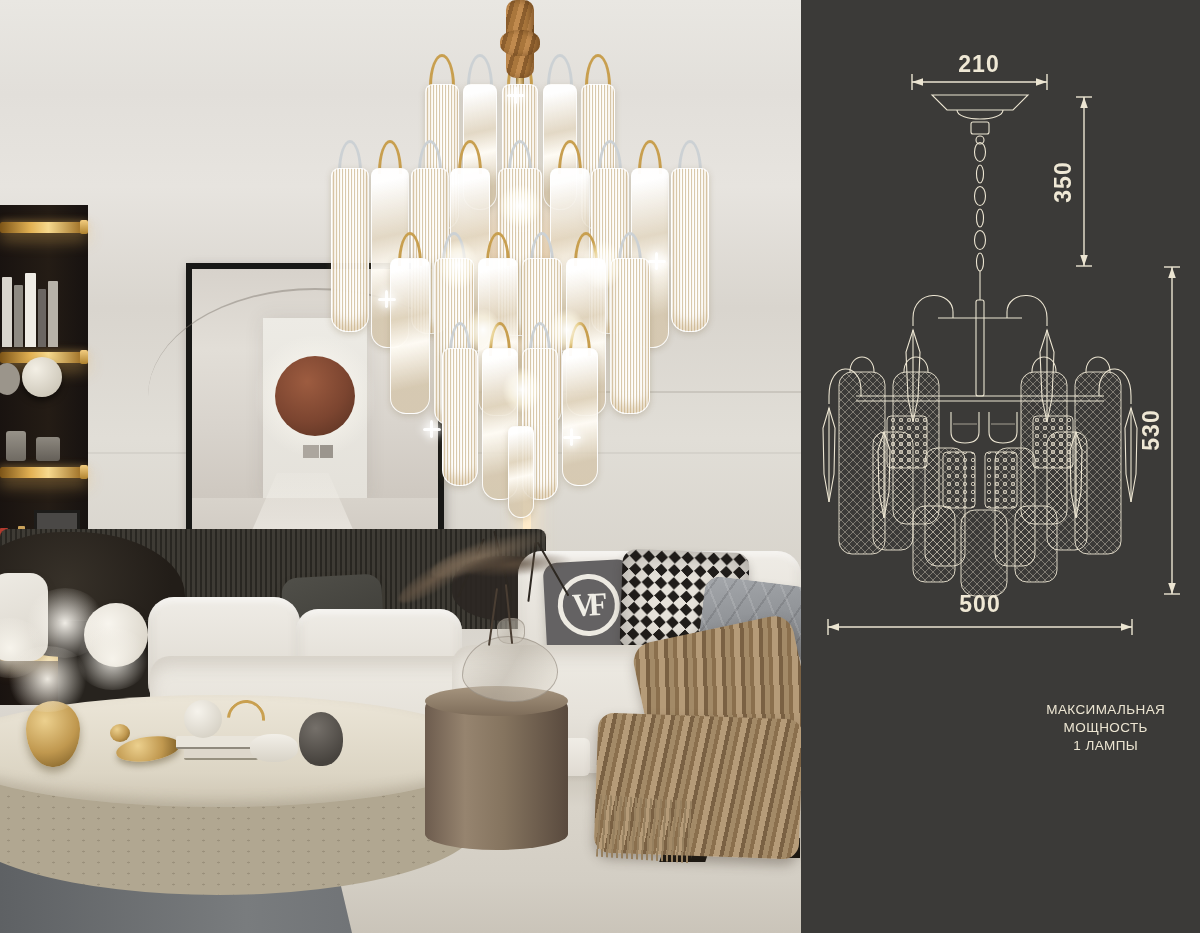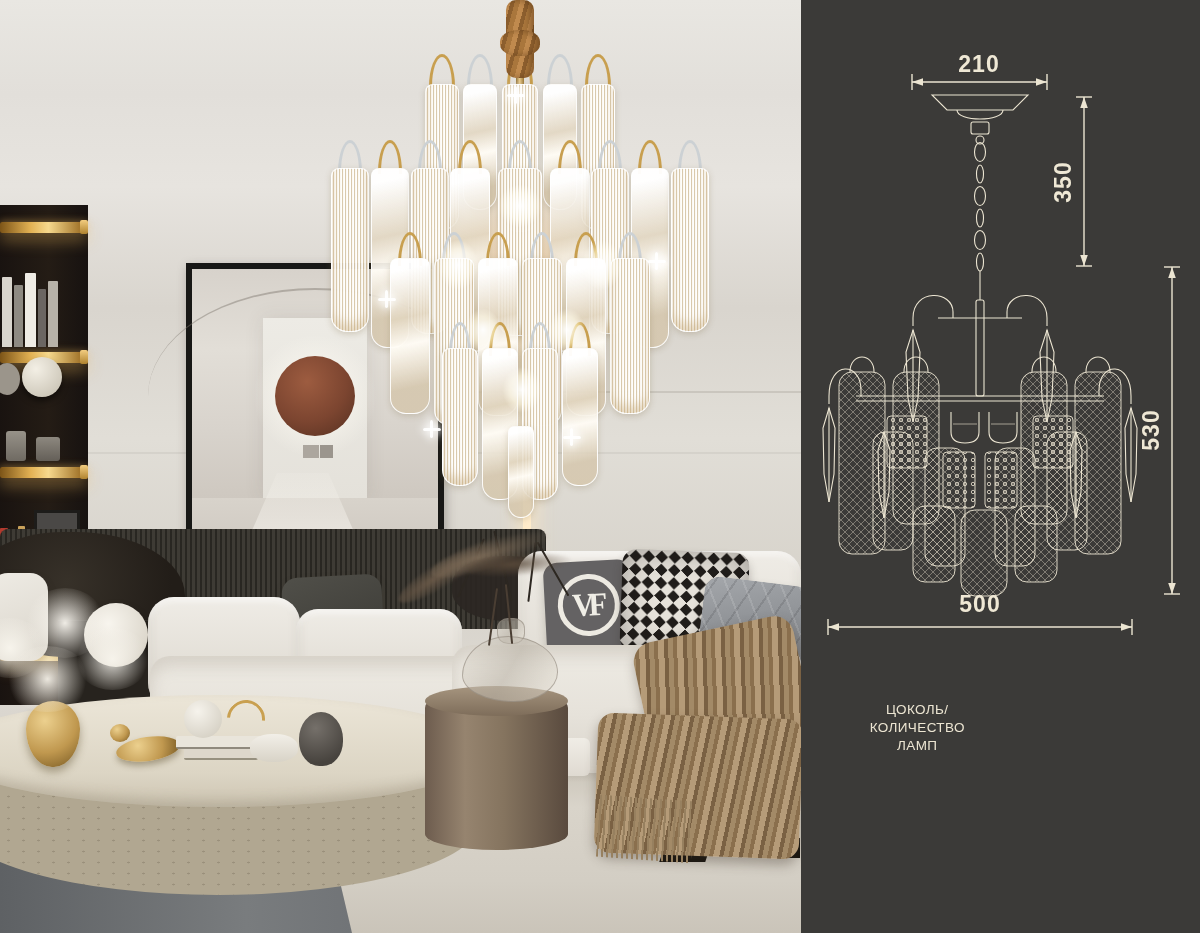--- a/index.html
+++ b/index.html
@@ -440,23 +440,23 @@
       <g fill="#efe8d5" font-family="Liberation Sans, sans-serif" font-weight="bold" font-size="23" text-anchor="middle" letter-spacing="1">
         <text x="178" y="72">210</text>
         <text x="263" y="189" transform="rotate(-90 263 182)">350</text>
         <text x="351" y="437" transform="rotate(-90 351 430)">530</text>
         <text x="179" y="612">500</text>
       </g>
     </svg>
 
     <div class="specs">
       <div class="spec">
+      </div>
+      <div class="spec">
         <div class="spec-caption">
-          <div>ЦОКОЛЬ/</div>
-          <div>КОЛИЧЕСТВО</div>
-          <div>ЛАМП</div>
+          <div>МАКСИМАЛЬНАЯ</div>
+          <div>МОЩНОСТЬ</div>
+          <div>1 ЛАМПЫ</div>
         </div>
       </div>
-      <div class="spec">
-      </div>
     </div>
   </div>
 </div>
 
 </body></html>

